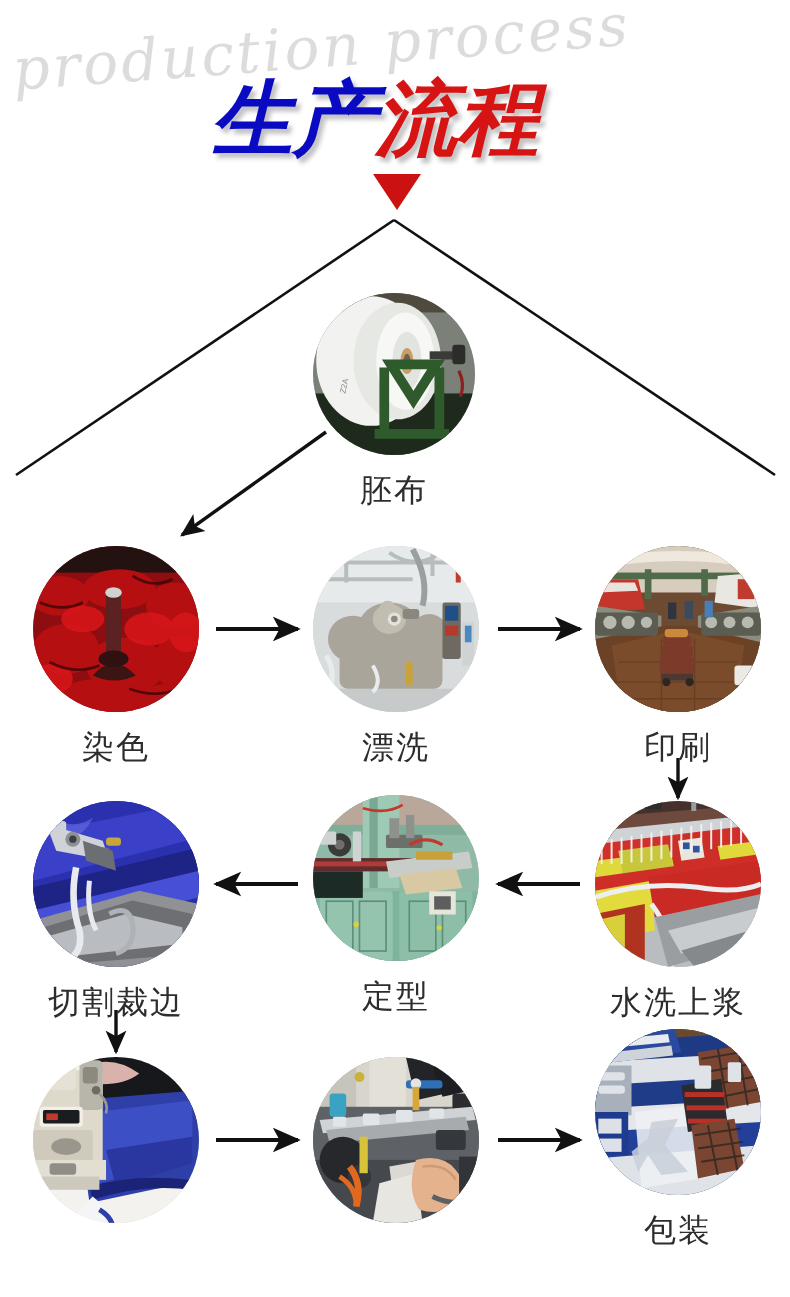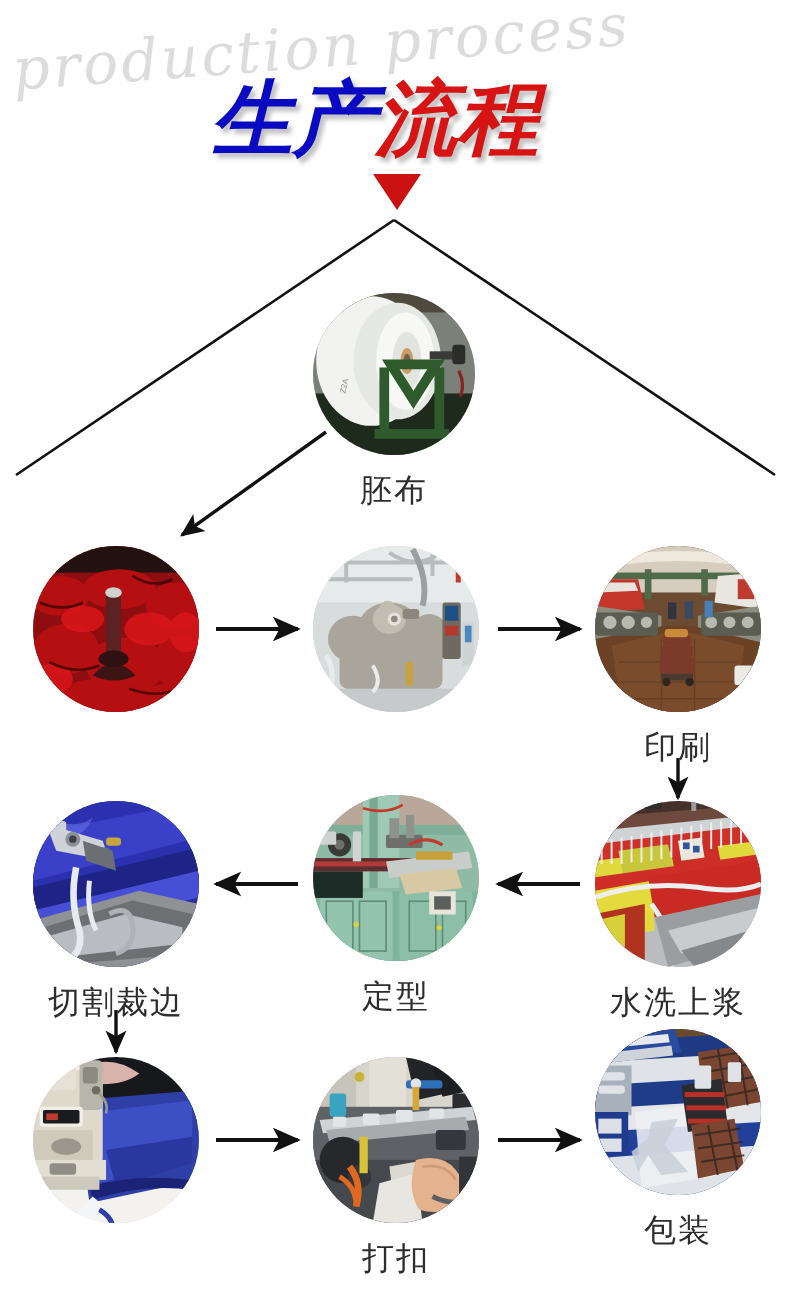--- a/index.html
+++ b/index.html
@@ -168,20 +168,21 @@
           <path d="M60,18 q12,8 24,2"></path>
           <path d="M10,70 q16,8 30,2"></path>
           <path d="M58,86 q16,6 30,0"></path>
         </g>
         <rect x="44" y="28" width="9" height="38" rx="2" fill="#5a2222"></rect>
         <ellipse cx="48.5" cy="28" rx="5" ry="3.2" fill="#cfd2cf"></ellipse>
         <path d="M36,78 q12,-14 26,0 q-13,6 -26,0Z" fill="#3c1414"></path>
         <ellipse cx="48.5" cy="68" rx="9" ry="5" fill="#2e1110"></ellipse>
       </svg>
     </div>
+    <div class="caption">染色</div>
   </div>
 
   <div class="node" style="left:313px;top:546px;width:166px;">
     <div class="circ">
       <svg class="ph" viewBox="0 0 100 100" preserveAspectRatio="none">
         <rect width="100" height="100" fill="#d9dcdd"></rect>
         <rect x="0" y="0" width="100" height="34" fill="#e7eaea"></rect>
         <g stroke="#b7bcbd" stroke-width="2.4" fill="none">
           <path d="M0,10 H100"></path>
             <path d="M0,20 H60"></path>
@@ -208,20 +209,21 @@
         <rect x="78" y="34" width="11" height="34" rx="1.5" fill="#6e6a62"></rect>
         <rect x="79.5" y="36" width="8" height="9" fill="#1e4f86"></rect>
         <rect x="79.5" y="48" width="8" height="6" fill="#b63a2c"></rect>
         <rect x="90" y="46" width="7" height="26" fill="#cfd3d4"></rect>
         <rect x="91.5" y="48" width="4" height="10" fill="#4c88c0"></rect>
         <path d="M8,66 q6,10 2,20" stroke="#e9ecec" stroke-width="3" fill="none"></path>
         <path d="M36,72 q6,10 0,16" stroke="#e9ecec" stroke-width="2.4" fill="none"></path>
         <rect x="56" y="70" width="4" height="14" fill="#c9a33a"></rect>
       </svg>
     </div>
+    <div class="caption">漂洗</div>
   </div>
 
   <div class="node" style="left:595px;top:546px;width:166px;">
     <div class="circ">
       <svg class="ph" viewBox="0 0 100 100" preserveAspectRatio="none">
         <rect width="100" height="100" fill="#6d4b33"></rect>
         <rect x="0" y="0" width="100" height="28" fill="#d6cdbe"></rect>
         <path d="M0,8 Q50,-2 100,8 L100,14 Q50,4 0,14Z" fill="#efe9dd"></path>
         <rect x="0" y="16" width="100" height="4" fill="#4f6b4a"></rect>
         <rect x="30" y="14" width="4" height="18" fill="#4f6b4a"></rect>
@@ -462,21 +464,20 @@
         <rect x="28" y="48" width="5" height="22" fill="#d8c23a"></rect>
         <path d="M46,66 L68,62 L72,76 L48,82Z" fill="#dcd9d2"></path>
         <path d="M40,76 L62,70 L66,100 L36,100Z" fill="#e8e6e0"></path>
         <path d="M62,62 q16,-4 24,6 q8,10 4,20 q-12,8 -26,4 q-8,-12 -2,-30Z" fill="#e5b28e"></path>
         <path d="M66,66 q14,-2 20,8" stroke="#cf9a76" stroke-width="1.6" fill="none"></path>
         <rect x="74" y="44" width="18" height="12" rx="2" fill="#34373b"></rect>
         <rect x="88" y="60" width="12" height="24" fill="#313438"></rect>
         <path d="M72,84 q12,6 24,2" stroke="#5c6064" stroke-width="3" fill="none"></path>
       </svg>
     </div>
-    <div class="caption">打扣</div>
   </div>
 
   <div class="node" style="left:595px;top:1029px;width:166px;">
     <div class="circ">
       <svg class="ph" viewBox="0 0 100 100" preserveAspectRatio="none">
         <rect width="100" height="100" fill="#24408c"></rect>
         <rect x="0" y="0" width="100" height="12" fill="#6a4a2e"></rect>
         <path d="M0,8 L100,2 L100,16 L0,22Z" fill="#1e3a84"></path>
         <path d="M0,20 L100,14 L100,30 L0,36Z" fill="#dfe2e6"></path>
         <path d="M0,34 L100,28 L100,44 L0,50Z" fill="#1f3c88"></path>

